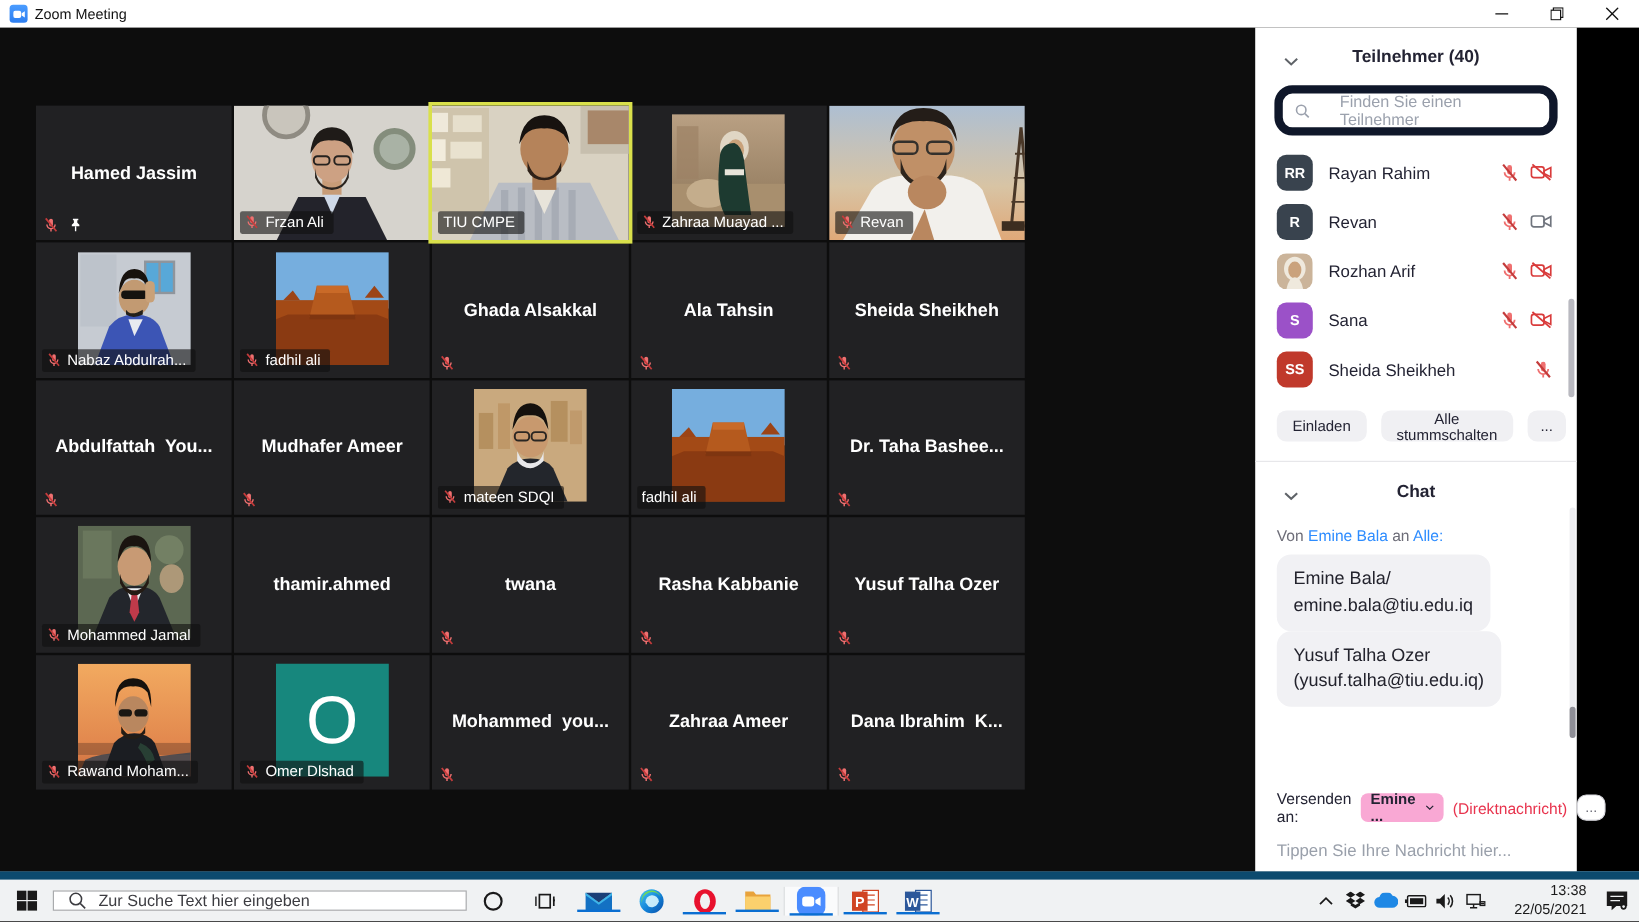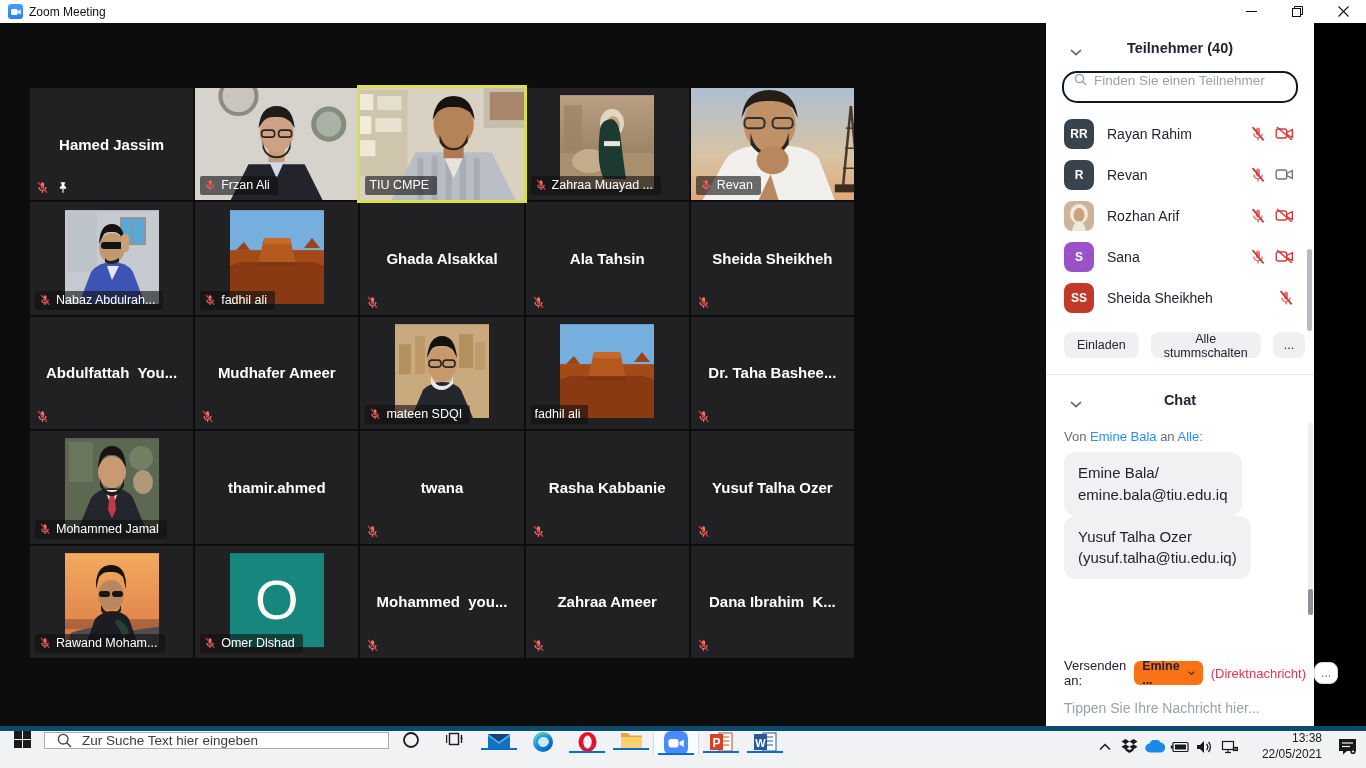--- a/index.html
+++ b/index.html
@@ -26,53 +26,53 @@
   .vfill svg{width:100%;height:100%;display:block;}
   .photo{position:absolute;left:50%;top:50%;transform:translate(-50%,-52%);width:94px;height:94px;overflow:hidden;}
   .photo svg{width:100%;height:100%;display:block;}
   .photo.init{display:flex;align-items:center;justify-content:center;}
   .photo.init span{color:#fff;font-size:56px;font-weight:400;}
   
   .panel{width:268px;background:#fff;display:flex;flex-direction:column;position:relative;color:#232333;}
   .sec-head{position:relative;height:30px;margin-top:10px;display:flex;align-items:center;justify-content:center;}
   .sec-head .chev{position:absolute;left:24px;top:9px;}
   .sec-title{font-weight:700;font-size:14.5px;}
-  .search{margin:8px 16px 6px 16px;height:28px;border:2px solid #0f172a;border-radius:15px;
-    display:flex;align-items:flex-start;padding:0 10px;gap:7px;}
+  .search{margin:8px 16px 6px 16px;height:28px;border:7px solid #0f172a;border-radius:15px;
+    display:flex;align-items:center;padding:0 10px;gap:25px;}
   .search span{color:#9ba1ad;font-size:13.5px;}
   .plist{margin-top:4px;}
   .prow{height:41px;display:flex;align-items:center;padding:0 20px 0 18px;gap:13px;}
   .pav{width:30px;height:30px;border-radius:8px;flex:0 0 30px;display:flex;align-items:center;justify-content:center;overflow:hidden;}
   .pav span{color:#fff;font-weight:700;font-size:12px;}
   .pname{font-size:14px;flex:1;white-space:nowrap;overflow:hidden;}
   .picons{display:flex;align-items:center;gap:9px;}
   .pactions{display:flex;align-items:center;gap:12px;padding:14px 16px 12px 18px;}
   .pbtn{background:#f0f0f3;border:none;border-radius:8px;height:26px;padding:0 13px;
     font-size:12.5px;color:#232333;font-family:inherit;}
   .pbtn.more{margin-left:auto;padding:0 11px;}
   .divider{border-top:1px solid #e7e7ea;margin-top:4px;}
   .chat-scroll{flex:1;padding:4px 4px 0 18px;position:relative;overflow:hidden;}
   .msg-head{font-size:13px;color:#6d6d78;margin:10px 0 8px 0;}
   .msg-head .blue{color:#2d8cff;}
   .bubble{background:#f1f1f4;border-radius:12px;padding:10px 14px;font-size:15px;line-height:1.45;
     color:#23232d;display:inline-block;max-width:230px;}
   .chat-footer{padding:6px 18px 10px 18px;}
   .send-row{display:flex;align-items:center;gap:8px;}
   .send-label{font-size:13px;color:#232333;}
-  .recip{background:#f97316;border-radius:6px;height:24px;display:flex;align-items:center;
+  .recip{background:#f9a8d4;border-radius:6px;height:24px;display:flex;align-items:center;
     gap:6px;padding:0 8px;font-size:12.5px;font-weight:700;color:#232333;justify-content:space-between;}
   .dm{color:#e8344e;font-size:13px;}
   .dots-btn{margin-left:auto;border:1px solid #d9d9df;border-radius:8px;background:#fff;width:30px;height:22px;
     color:#6d6d78;font-size:12px;line-height:10px;}
   .type-ph{margin-top:12px;font-size:14px;color:#9aa0ab;}
   .vscroll{position:absolute;border-radius:3px;background:#b9b9c0;}
   .chat-track{position:absolute;right:1px;top:400px;width:5px;height:192px;background:#ededf0;border-radius:3px;}
   .chat-thumb{position:absolute;right:0;bottom:0;width:5px;height:26px;background:#8f8f97;border-radius:3px;}
   
-  .taskbar{height:42px;background:#f0f2f3;display:flex;align-items:flex-start;border-top:5px solid #0c4a6e;box-sizing:border-box;}
+  .taskbar{height:42px;background:#f0f2f3;display:flex;align-items:center;border-top:7px solid #0c4a6e;box-sizing:border-box;}
   .tb-cell{width:44px;display:flex;align-items:center;justify-content:center;position:relative;}
   .tb-cell.app.running:after{content:"";position:absolute;bottom:0;left:4px;right:4px;height:2px;background:#0a6ed1;}
   .tb-cell.app.focused{background:#fafbfc;border-left:1px solid #dadcde;border-right:1px solid #dadcde;}
   .tsearch{width:345px;background:#fff;border:1px solid #a9abad;display:flex;align-items:center;gap:10px;
     padding:0 12px;margin:1px 0;box-sizing:border-box;}
   .tsearch span{font-size:13.5px;color:#3c3c41;}
   .tray{margin-left:auto;display:flex;align-items:center;padding-right:2px;}
   .tray-cell{width:25px;display:flex;align-items:center;justify-content:center;height:100%;}
   .clock{width:74px;text-align:right;font-size:12px;color:#1b1b1b;line-height:1.3;padding:0 8px 0 6px;}
 </style>

